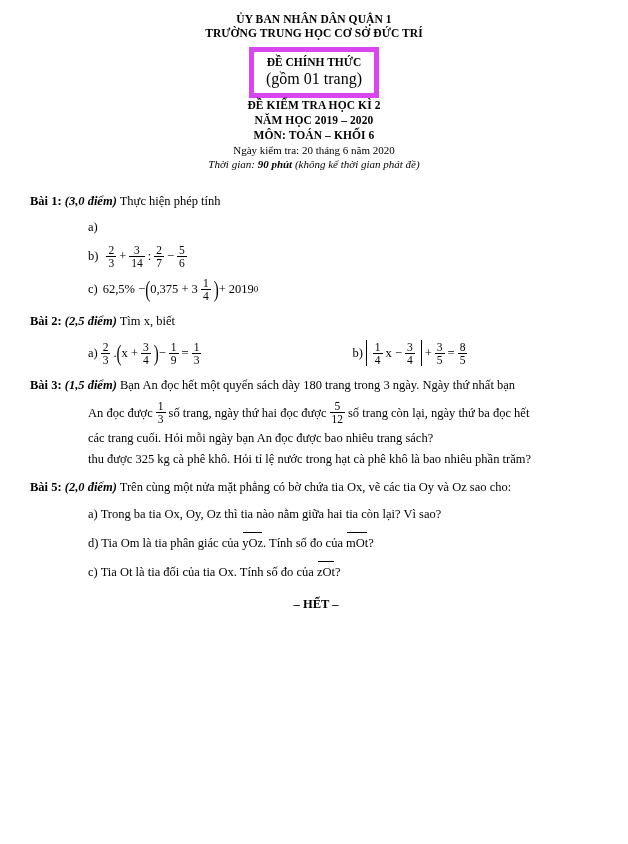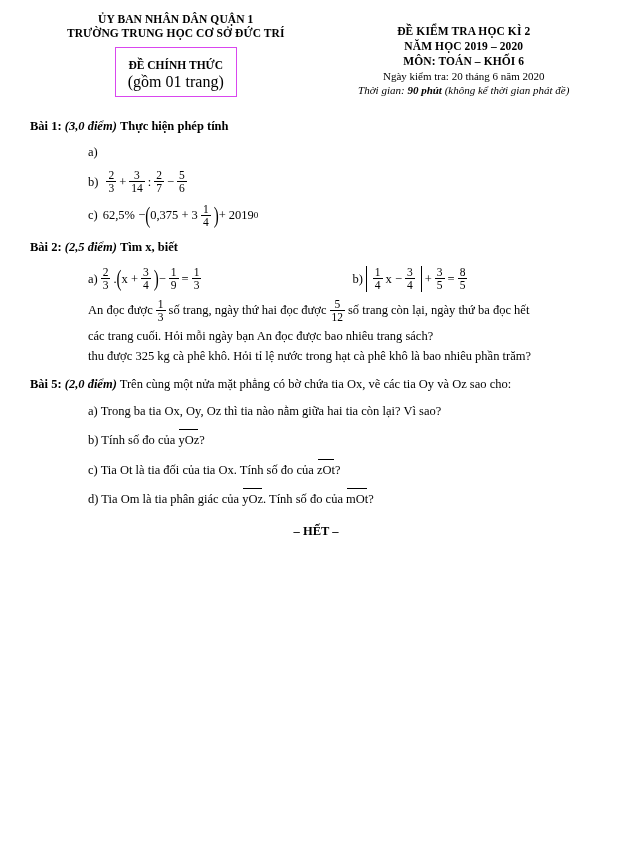--- a/index.html
+++ b/index.html
@@ -19,22 +19,22 @@
     width: 628px;
     height: 844px;
     padding: 0;
     box-sizing: border-box;
     position: relative;
   }
 
   
   .header {
     display: flex;
-    flex-direction: row;
-    align-items: flex-end;
+    flex-direction: column;
+    align-items: center;
     padding: 12px 26px 0 26px;
     box-sizing: border-box;
   }
   .header-left {
     width: 52%;
     text-align: center;
     line-height: 1.25;
   }
   .header-right {
     width: 48%;
@@ -43,22 +43,22 @@
   }
   .h-line {
     font-size: 11.5px;
     letter-spacing: 0.1px;
   }
   .h-bold {
     font-weight: bold;
   }
   .box-official {
     display: inline-block;
-    border: 1px solid #d946ef;
-    padding: 10px 12px 4px 12px;
+    border: 5px solid #d946ef;
+    padding: 3px 12px 4px 12px;
     margin-top: 6px;
     line-height: 1.25;
   }
   .box-official .l1 {
     font-weight: bold;
     font-size: 11.5px;
   }
   .box-official .l2 {
     font-size: 16px;
   }
@@ -85,21 +85,21 @@
     font-size: 12.5px;
   }
   .q-label {
     font-weight: bold;
   }
   .q-pts {
     font-weight: bold;
     font-style: italic;
   }
   .q-title {
-    font-weight: bold;
+    font-weight: normal;
   }
   .item {
     margin-top: 8px;
     margin-left: 58px;
     display: flex;
     align-items: center;
   }
   .item .lbl {
     margin-right: 5px;
   }
@@ -293,20 +293,25 @@
           <span class="den">5</span>
         </span>
         <span>=</span>
         <span class="frac">
           <span class="num">8</span>
           <span class="den">5</span>
         </span>
       </div>
     </div>
 
+    <div class="q-head">
+      <span class="q-label">Bài 3:</span>
+      <span class="q-pts">(1,5 điểm)</span>
+      <span>Bạn An đọc hết một quyển sách dày 180 trang trong 3 ngày. Ngày thứ nhất bạn</span>
+    </div>
     <div class="para-ind" style="display:flex;align-items:center;">
       <span>An đọc được</span>
       <span class="frac">
         <span class="num">1</span>
         <span class="den">3</span>
       </span>
       <span>số trang, ngày thứ hai đọc được</span>
       <span class="frac">
         <span class="num">5</span>
         <span class="den">12</span>
@@ -321,35 +326,30 @@
       <span class="q-label">Bài 5:</span>
       <span class="q-pts">(2,0 điểm)</span>
       <span>Trên cùng một nửa mặt phẳng có bờ chứa tia Ox, vẽ các tia Oy và Oz sao cho:</span>
     </div>
 
     <div class="sub">
       <span class="lbl">a)</span>
       <span>Trong ba tia Ox, Oy, Oz thì tia nào nằm giữa hai tia còn lại? Vì sao?</span>
     </div>
 
-    <div class="sub">
-      <span class="lbl">b)</span>
-      <span>Tính số đo của</span>
-      <span class="ovl">yOz</span><span>?</span>
-    </div>
-
-    <div class="sub">
-      <span class="lbl">c)</span>
-      <span>Tia Ot là tia đối của tia Ox. Tính số đo của</span>
-      <span class="ovl">zOt</span><span>?</span>
-    </div>
 
     <div class="sub">
       <span class="lbl">d)</span>
       <span>Tia Om là tia phân giác của</span>
       <span class="ovl">yOz</span><span>. Tính số đo của</span>
       <span class="ovl">mOt</span><span>?</span>
     </div>
 
+    <div class="sub">
+      <span class="lbl">c)</span>
+      <span>Tia Ot là tia đối của tia Ox. Tính số đo của</span>
+      <span class="ovl">zOt</span><span>?</span>
+    </div>
+
     <div class="end">– HẾT –</div>
 
   </div>
 </div>
 
 </body></html>

